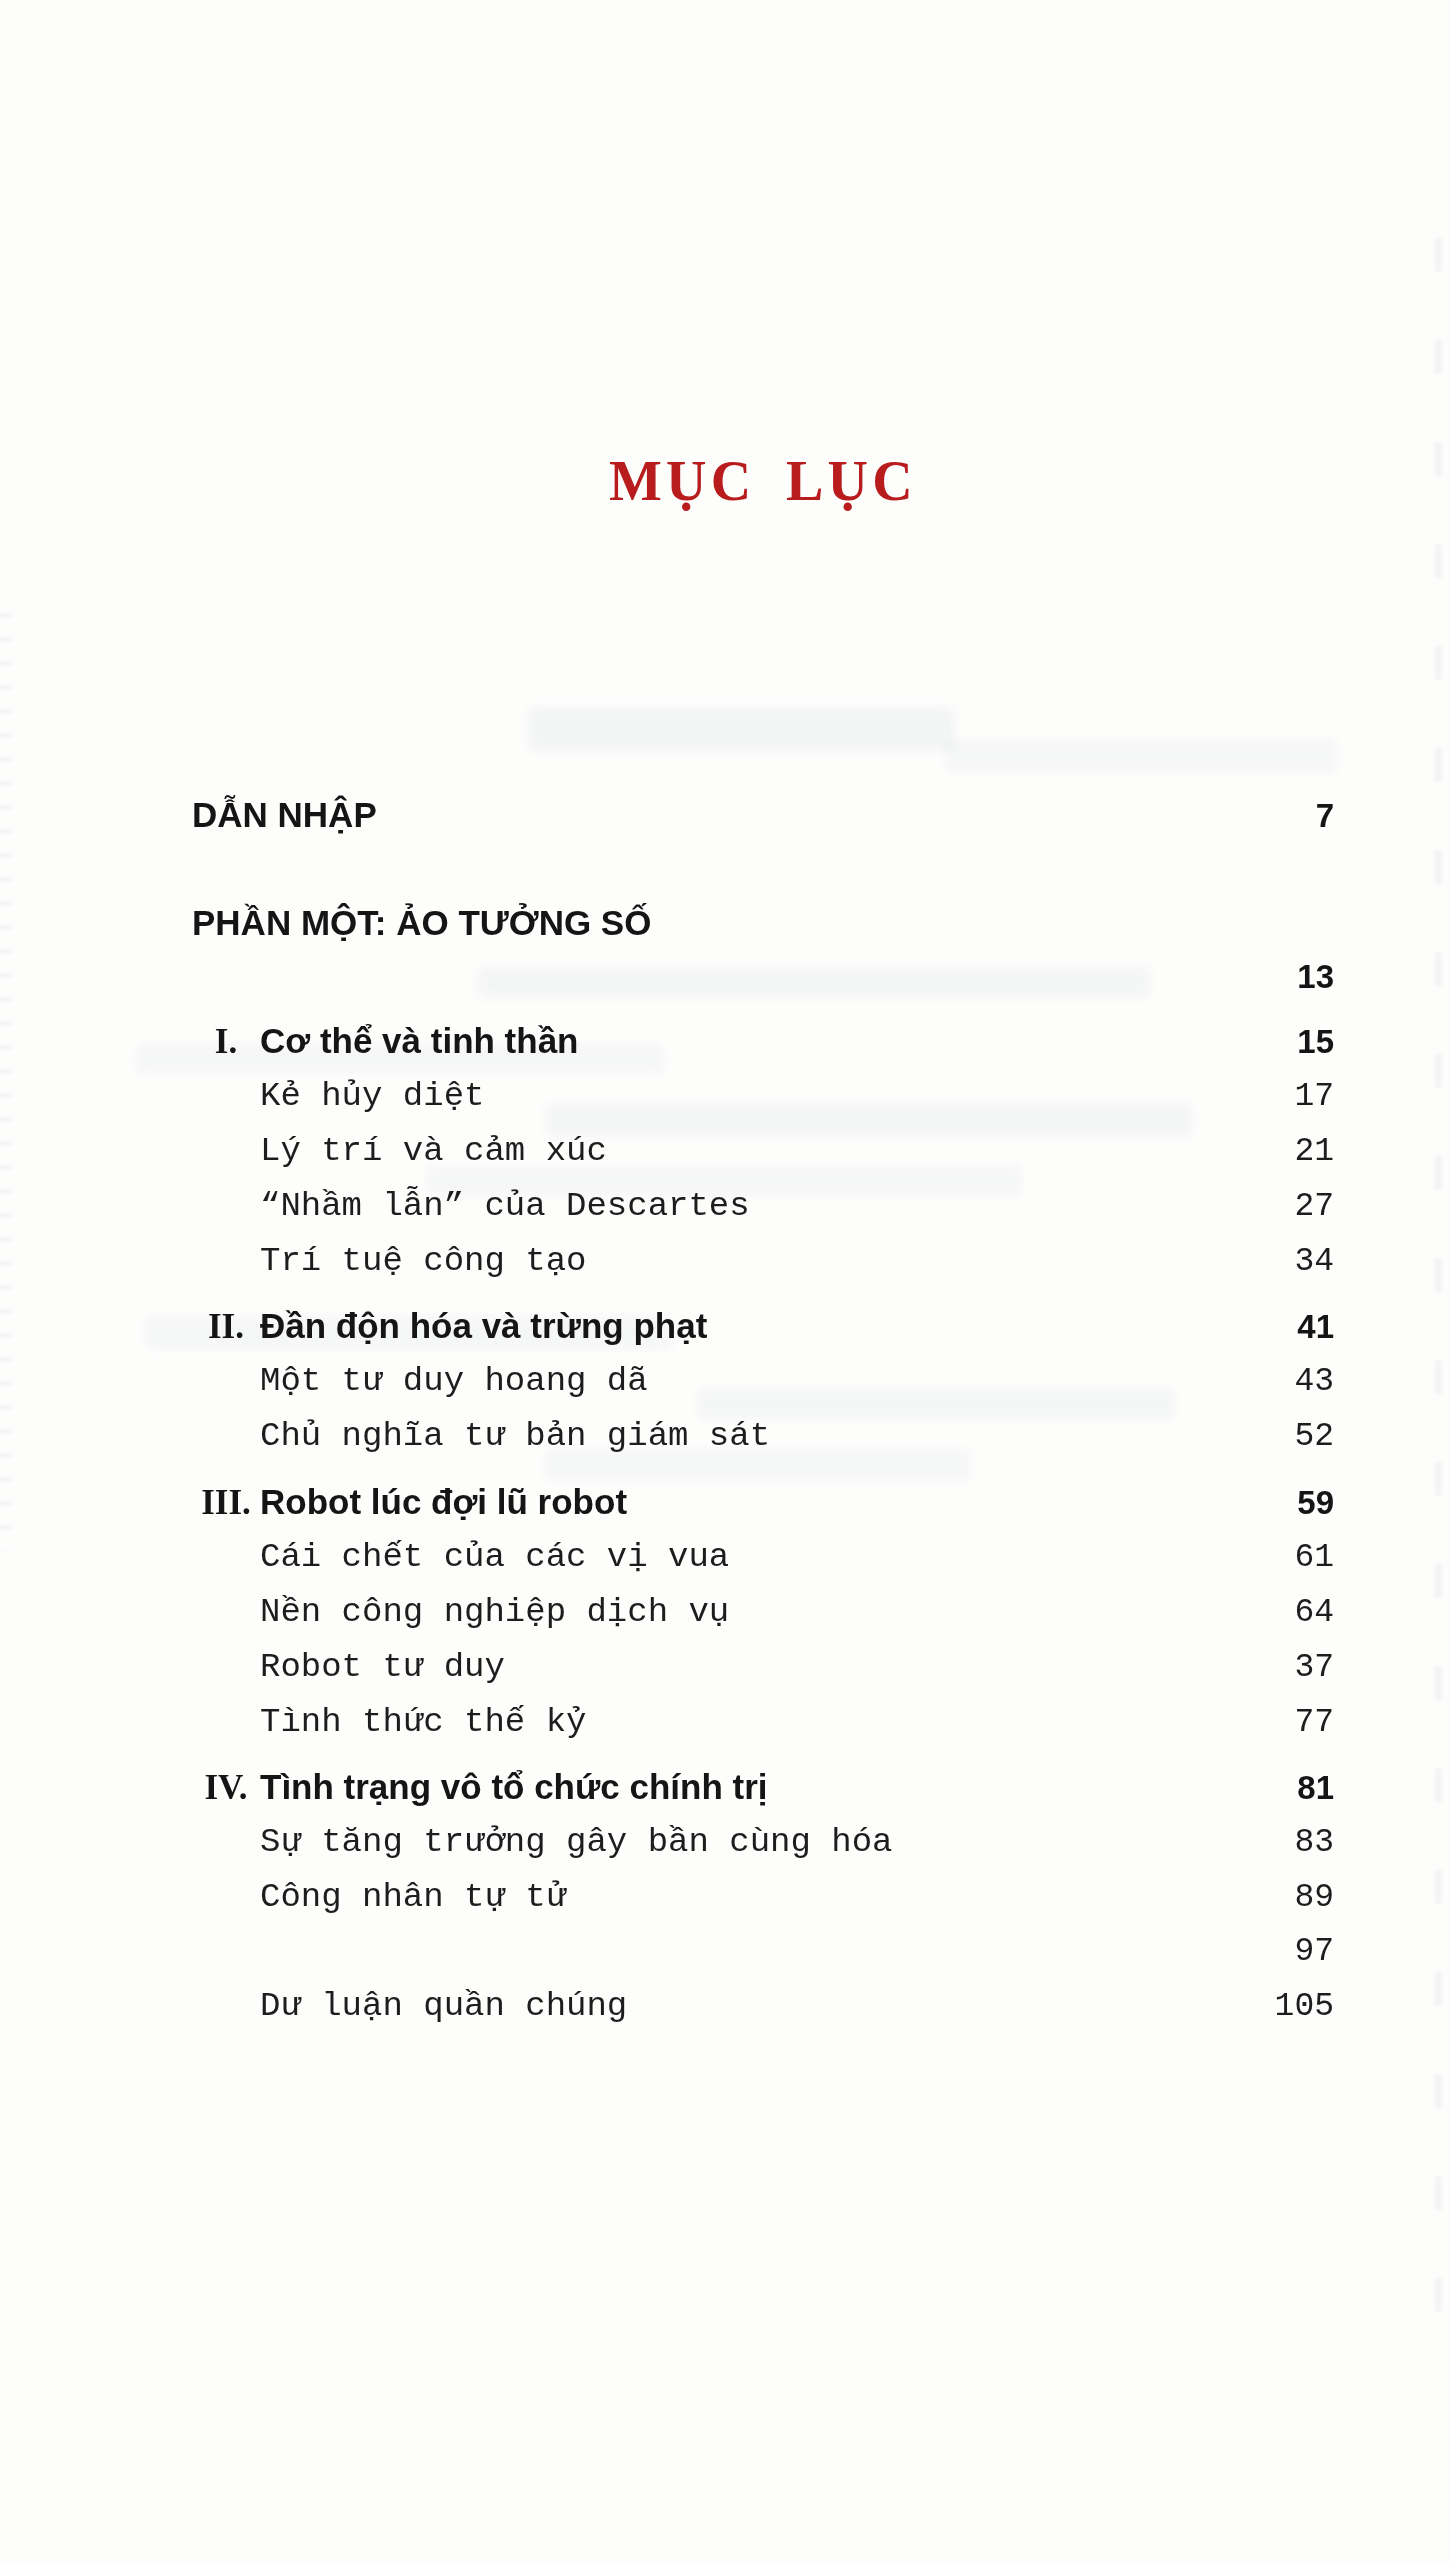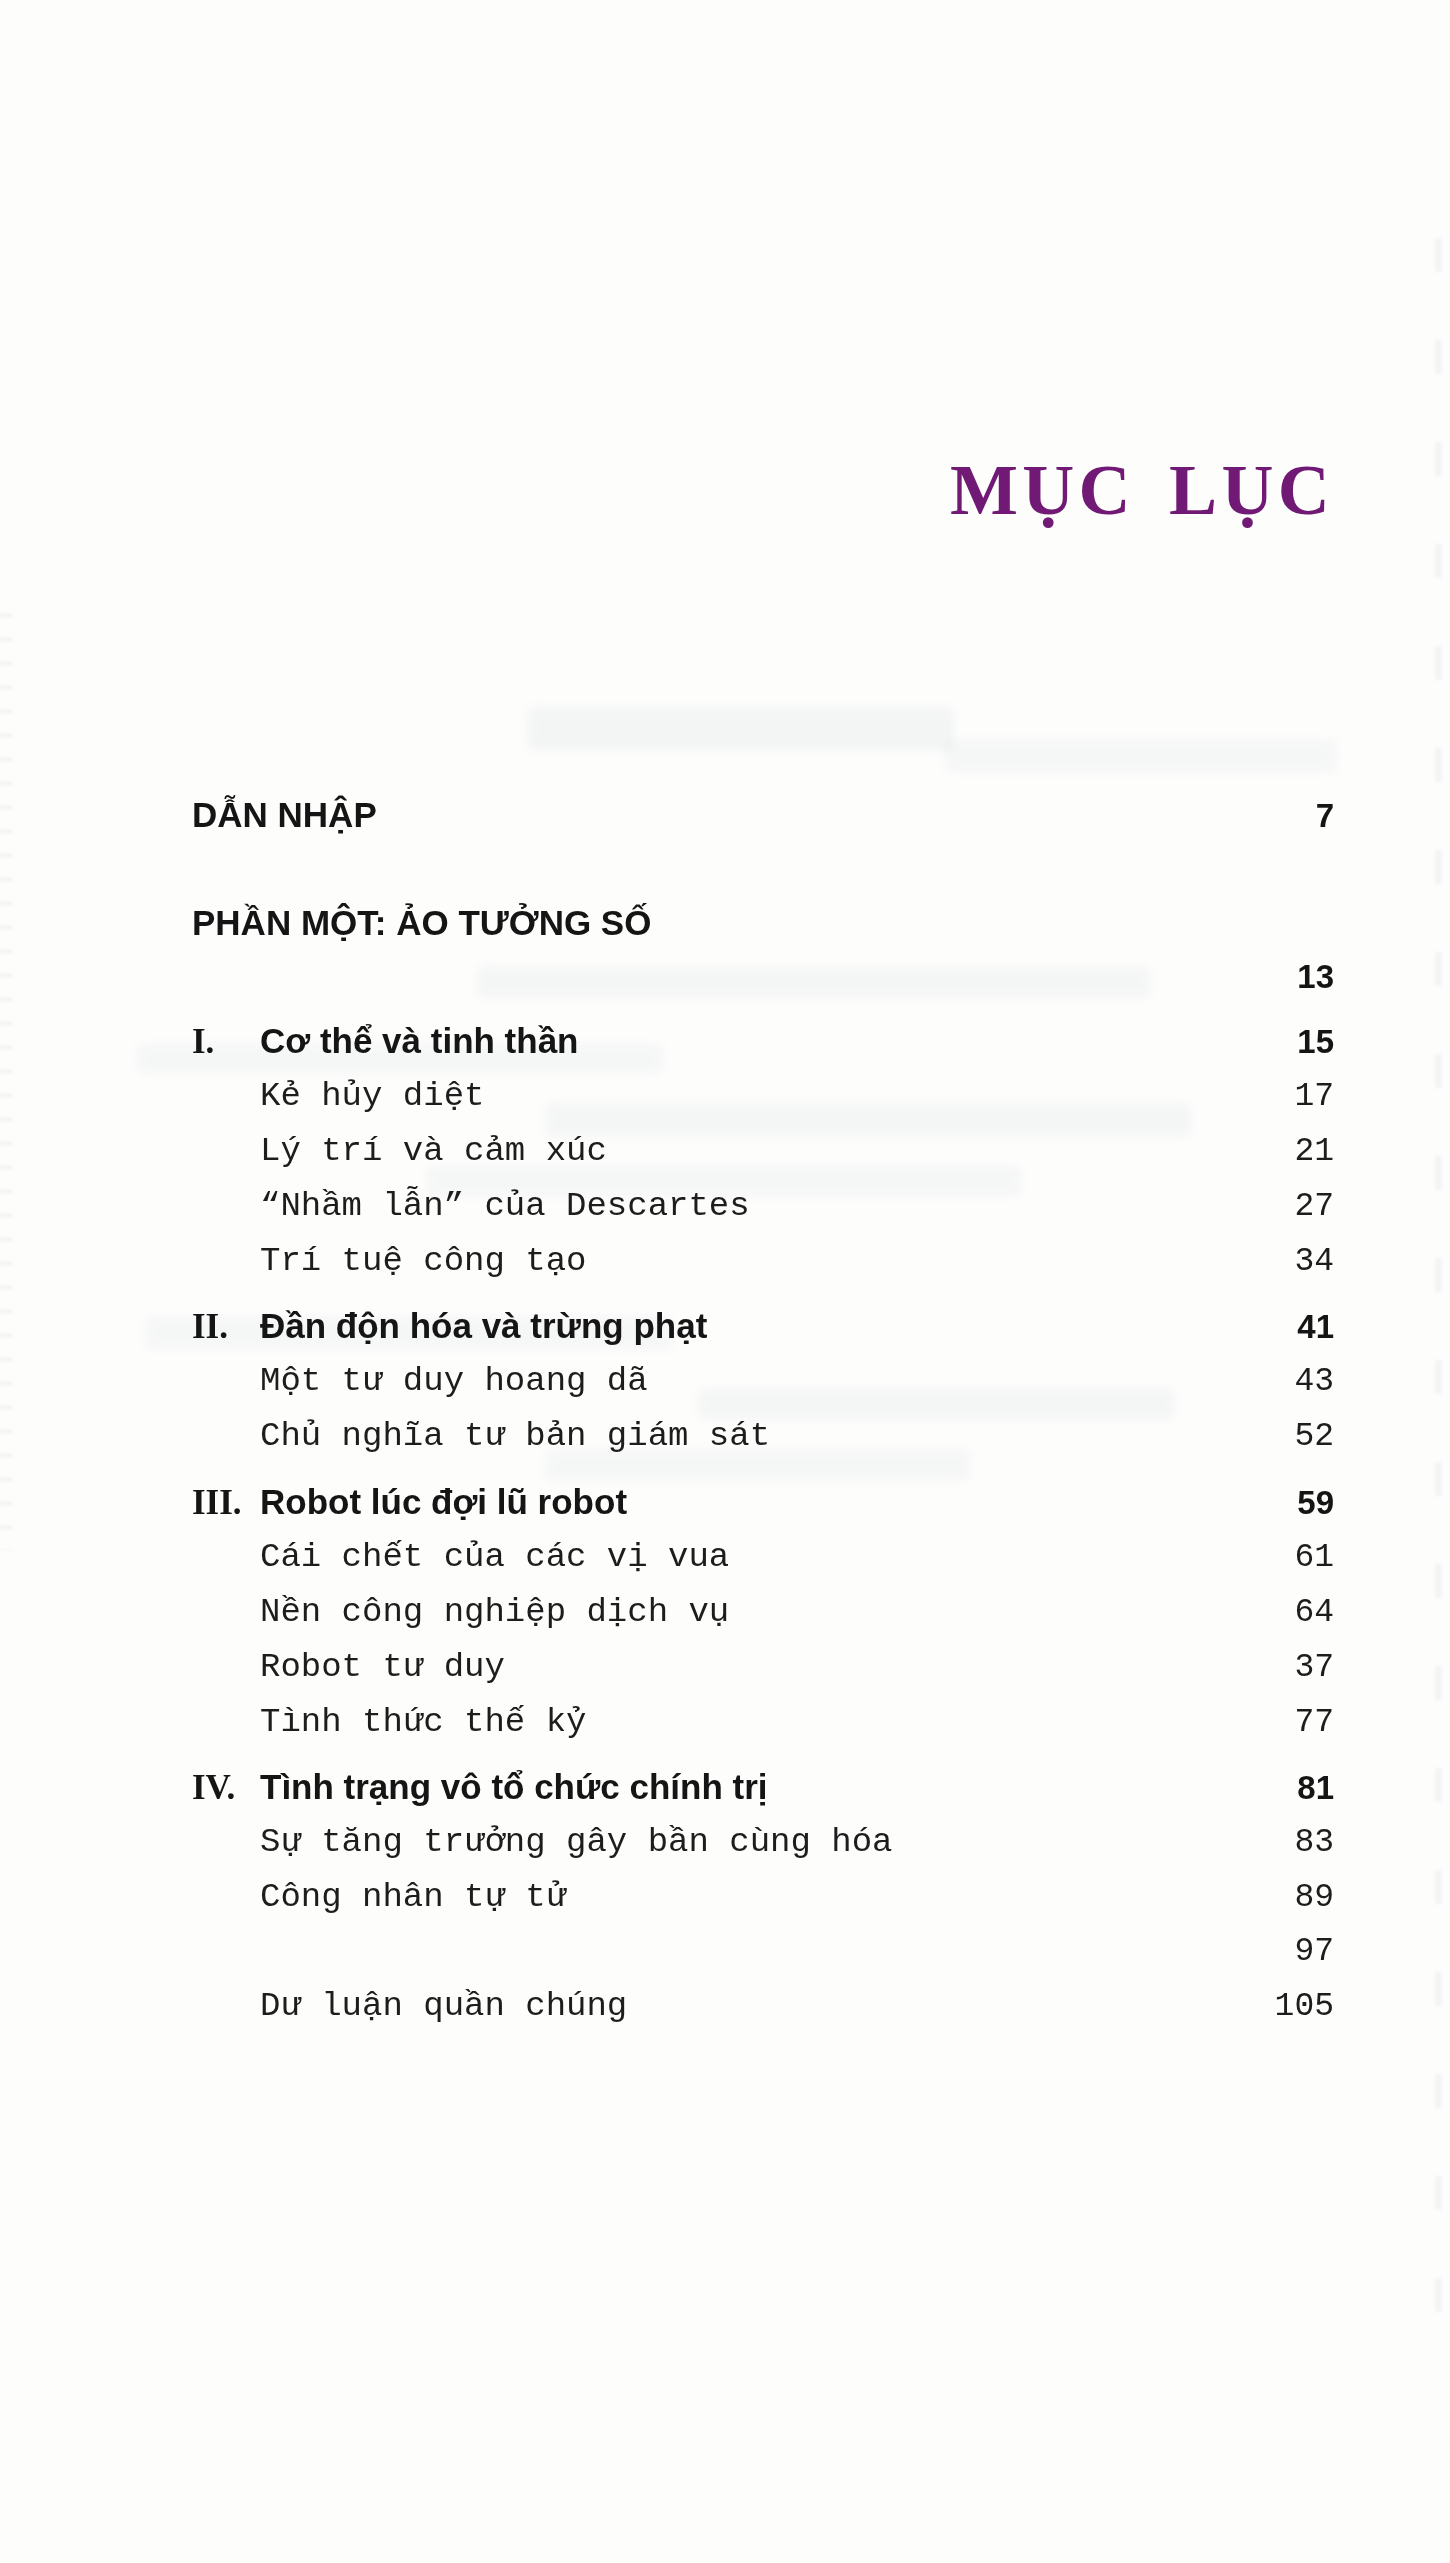--- a/index.html
+++ b/index.html
@@ -30,39 +30,40 @@
     position:absolute;right:8.5px;top:238px;width:6.8px;height:2086px;
     background:repeating-linear-gradient(to bottom,#aab6bd 0 34px,transparent 34px 102px);
     opacity:0.12;filter:blur(1.7px);pointer-events:none;
   }
   
   .title{
     position:absolute;
     left:192px;width:1142px;
     top:449px;
     margin:0;
-    text-align:right;
+    text-align:center;
     font-family:"Liberation Serif","DejaVu Serif",serif;
     font-weight:700;
-    font-size:72px;
+    font-size:56px;
     letter-spacing:4.3px;
     word-spacing:12px;
-    color:#701a75;
+    color:#b91c1c;
   }
   
   .toc{
     position:absolute;
     left:192px;top:788px;width:1142px;
   }
   .toc-row{
     display:flex;
     align-items:baseline;
     line-height:54px;
     font-size:34px;
     white-space:nowrap;
+    text-align:center;
   }
   .toc-row .numeral{
     flex:0 0 auto;
     width:68px;
     font-family:"Liberation Serif","DejaVu Serif",serif;
     font-weight:700;
     font-size:35px;
   }
   .row--part .numeral{width:0;overflow:hidden;}
   .toc-row .label{flex:0 1 auto;}

